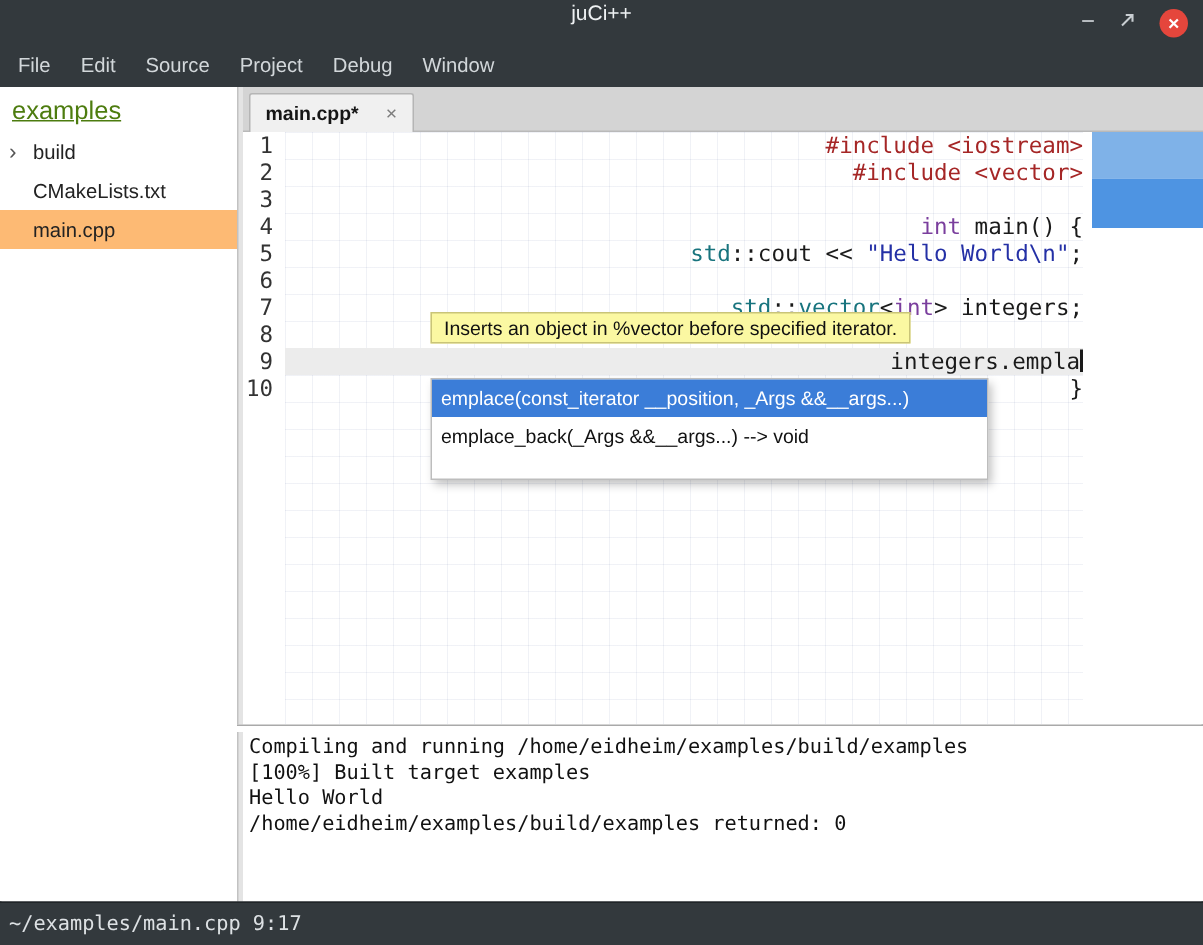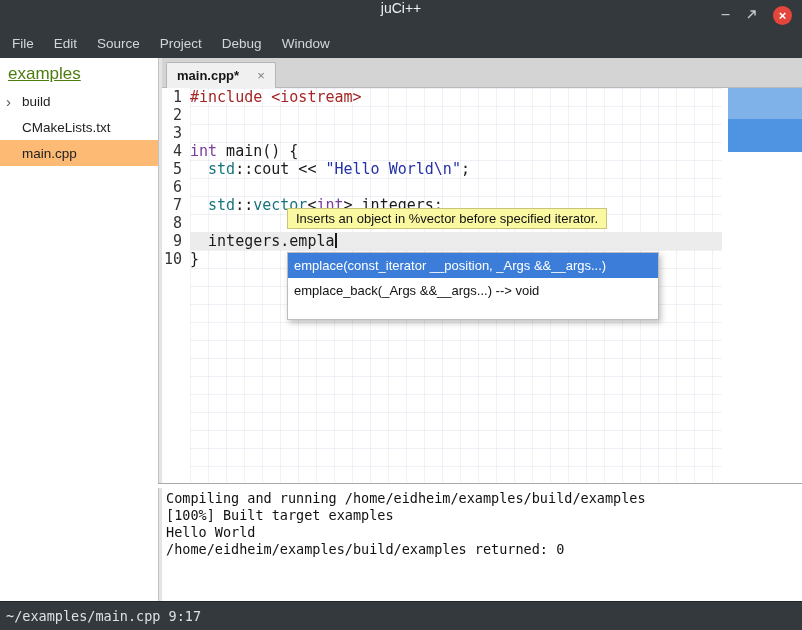--- a/index.html
+++ b/index.html
@@ -43,21 +43,21 @@
   
   .editor{position:absolute;left:162px;top:88px;right:0;height:395px;background:#fff;overflow:hidden;}
   .grid-layer{position:absolute;left:28px;top:0;width:532px;height:100%;
     background-image:linear-gradient(rgba(90,110,160,.09) 1px,transparent 1px),
                      linear-gradient(90deg,rgba(90,110,160,.09) 1px,transparent 1px);
     background-size:18px 18px;}
   .code-lines{position:absolute;left:0;top:0;right:0;font-family:"DejaVu Sans Mono",monospace;
               font-size:15px;line-height:18px;}
   .code-line{display:flex;height:18px;white-space:pre;}
   .line-num{width:20px;padding-right:8px;text-align:right;color:#333;flex:none;}
-  .line-text{width:532px;flex:none;}
+  .line-text{width:532px;flex:none;text-align:right;}
   .code-line.current .line-text{background:#ececec;}
   .caret{display:inline-block;width:2px;height:15px;background:#1a1a1a;vertical-align:-2px;}
 
   .tooltip{position:absolute;left:125px;top:120px;background:#fbf8a2;border:1px solid #c9c478;
            padding:2px 8px;font-size:13px;color:#101010;white-space:nowrap;z-index:6;}
   .completion-popup{position:absolute;left:125px;top:164px;width:372px;height:68px;background:#fff;
            border:1px solid #bdbdbd;box-shadow:2px 3px 6px rgba(0,0,0,.25);z-index:5;
            font-size:13px;box-sizing:border-box;}
   .completion-item{height:25px;line-height:25px;padding:0 6px;color:#111;
            white-space:nowrap;overflow:hidden;}
@@ -131,21 +131,21 @@
     <div class="tab">
       <span class="tab-label">main.cpp*</span>
       <span class="tab-close">×</span>
     </div>
   </div>
 
   <div class="editor">
     <div class="grid-layer"></div>
     <div class="code-lines">
         <div class="code-line"><span class="line-num">1</span><span class="line-text"><span class="tok" style="color: rgb(165, 38, 38);">#include &lt;iostream&gt;</span></span></div>
-        <div class="code-line"><span class="line-num">2</span></div>
+        <div class="code-line"><span class="line-num">2</span><span class="line-text"><span class="tok" style="color: rgb(165, 38, 38);">#include &lt;vector&gt;</span></span></div>
         <div class="code-line"><span class="line-num">3</span><span class="line-text"></span></div>
         <div class="code-line"><span class="line-num">4</span><span class="line-text"><span class="tok" style="color: rgb(122, 62, 157);">int</span><span class="tok" style="color: rgb(26, 26, 26);"> main() {</span></span></div>
         <div class="code-line"><span class="line-num">5</span><span class="line-text"><span class="tok" style="color: rgb(26, 26, 26);">  </span><span class="tok" style="color: rgb(24, 116, 126);">std</span><span class="tok" style="color: rgb(26, 26, 26);">::cout &lt;&lt; </span><span class="tok" style="color: rgb(36, 48, 166);">"Hello World\n"</span><span class="tok" style="color: rgb(26, 26, 26);">;</span></span></div>
         <div class="code-line"><span class="line-num">6</span><span class="line-text"></span></div>
         <div class="code-line"><span class="line-num">7</span><span class="line-text"><span class="tok" style="color: rgb(26, 26, 26);">  </span><span class="tok" style="color: rgb(24, 116, 126);">std</span><span class="tok" style="color: rgb(26, 26, 26);">::</span><span class="tok" style="color: rgb(24, 116, 126);">vector</span><span class="tok" style="color: rgb(26, 26, 26);">&lt;</span><span class="tok" style="color: rgb(122, 62, 157);">int</span><span class="tok" style="color: rgb(26, 26, 26);">&gt; integers;</span></span></div>
         <div class="code-line"><span class="line-num">8</span><span class="line-text"></span></div>
         <div class="code-line current"><span class="line-num">9</span><span class="line-text"><span class="tok" style="color: rgb(26, 26, 26);">  integers.empla</span><span class="caret"></span></span></div>
         <div class="code-line"><span class="line-num">10</span><span class="line-text"><span class="tok" style="color: rgb(26, 26, 26);">}</span></span></div>
       </div>
     <div class="minimap">

